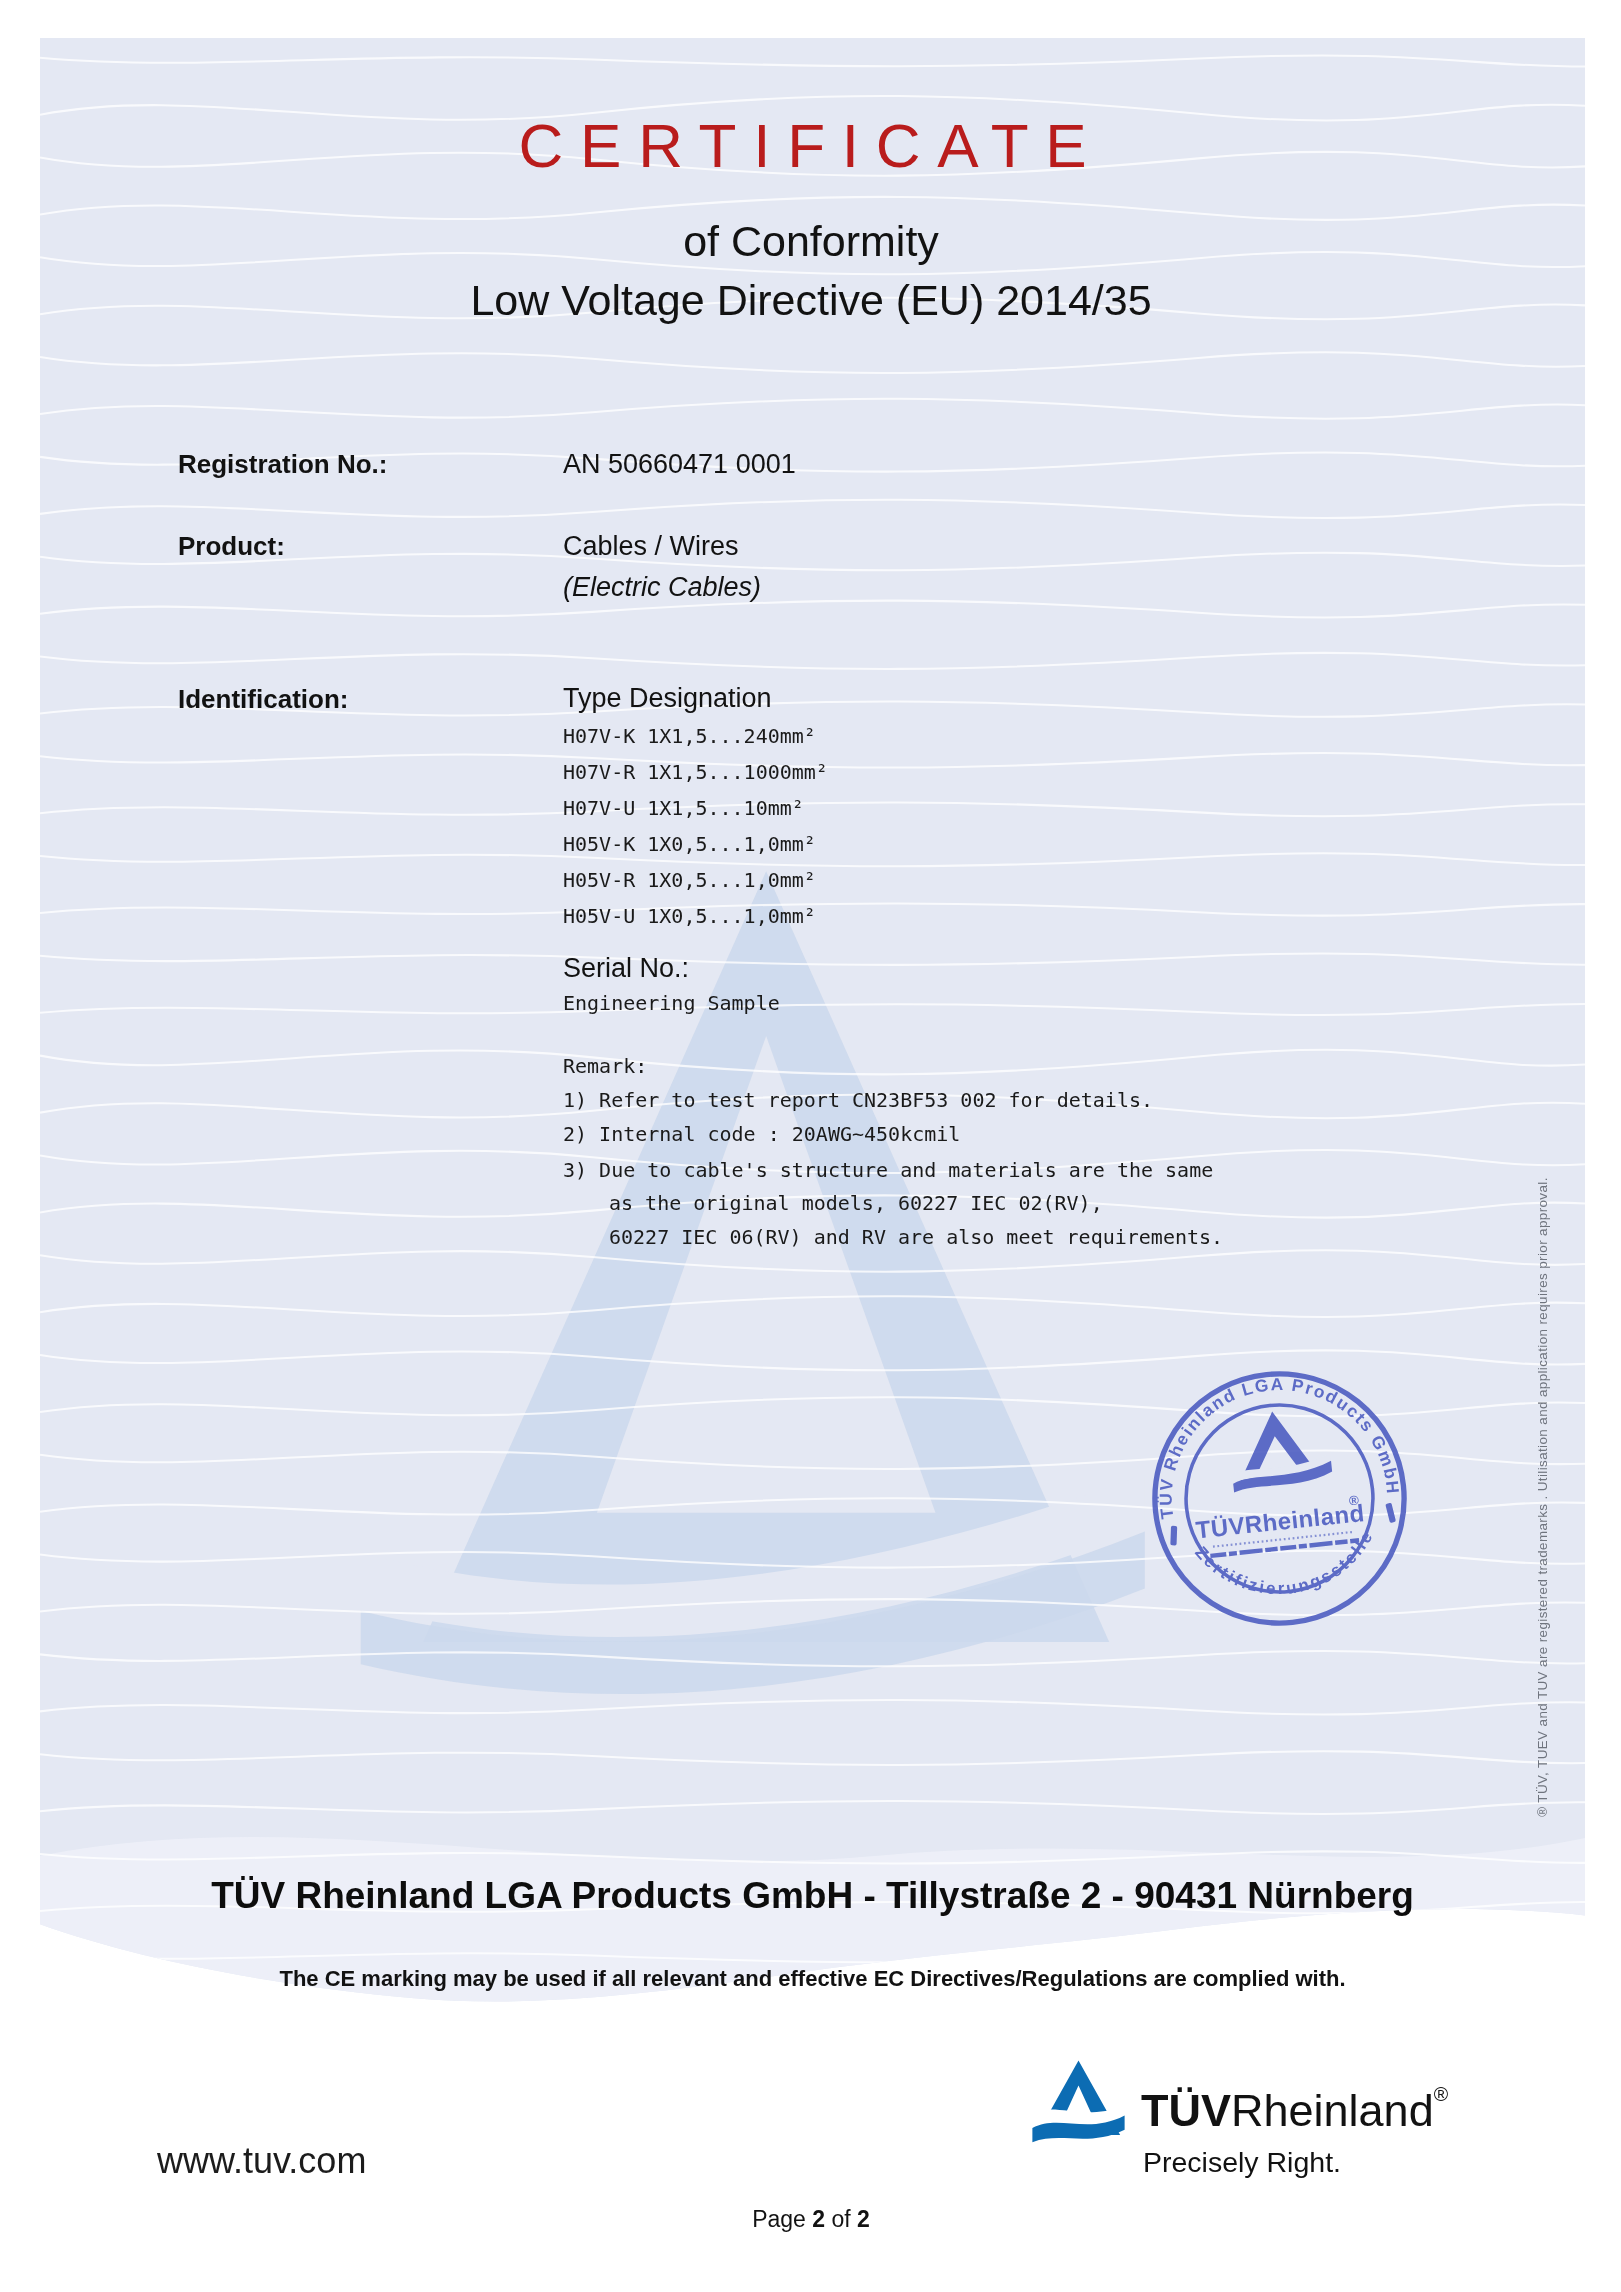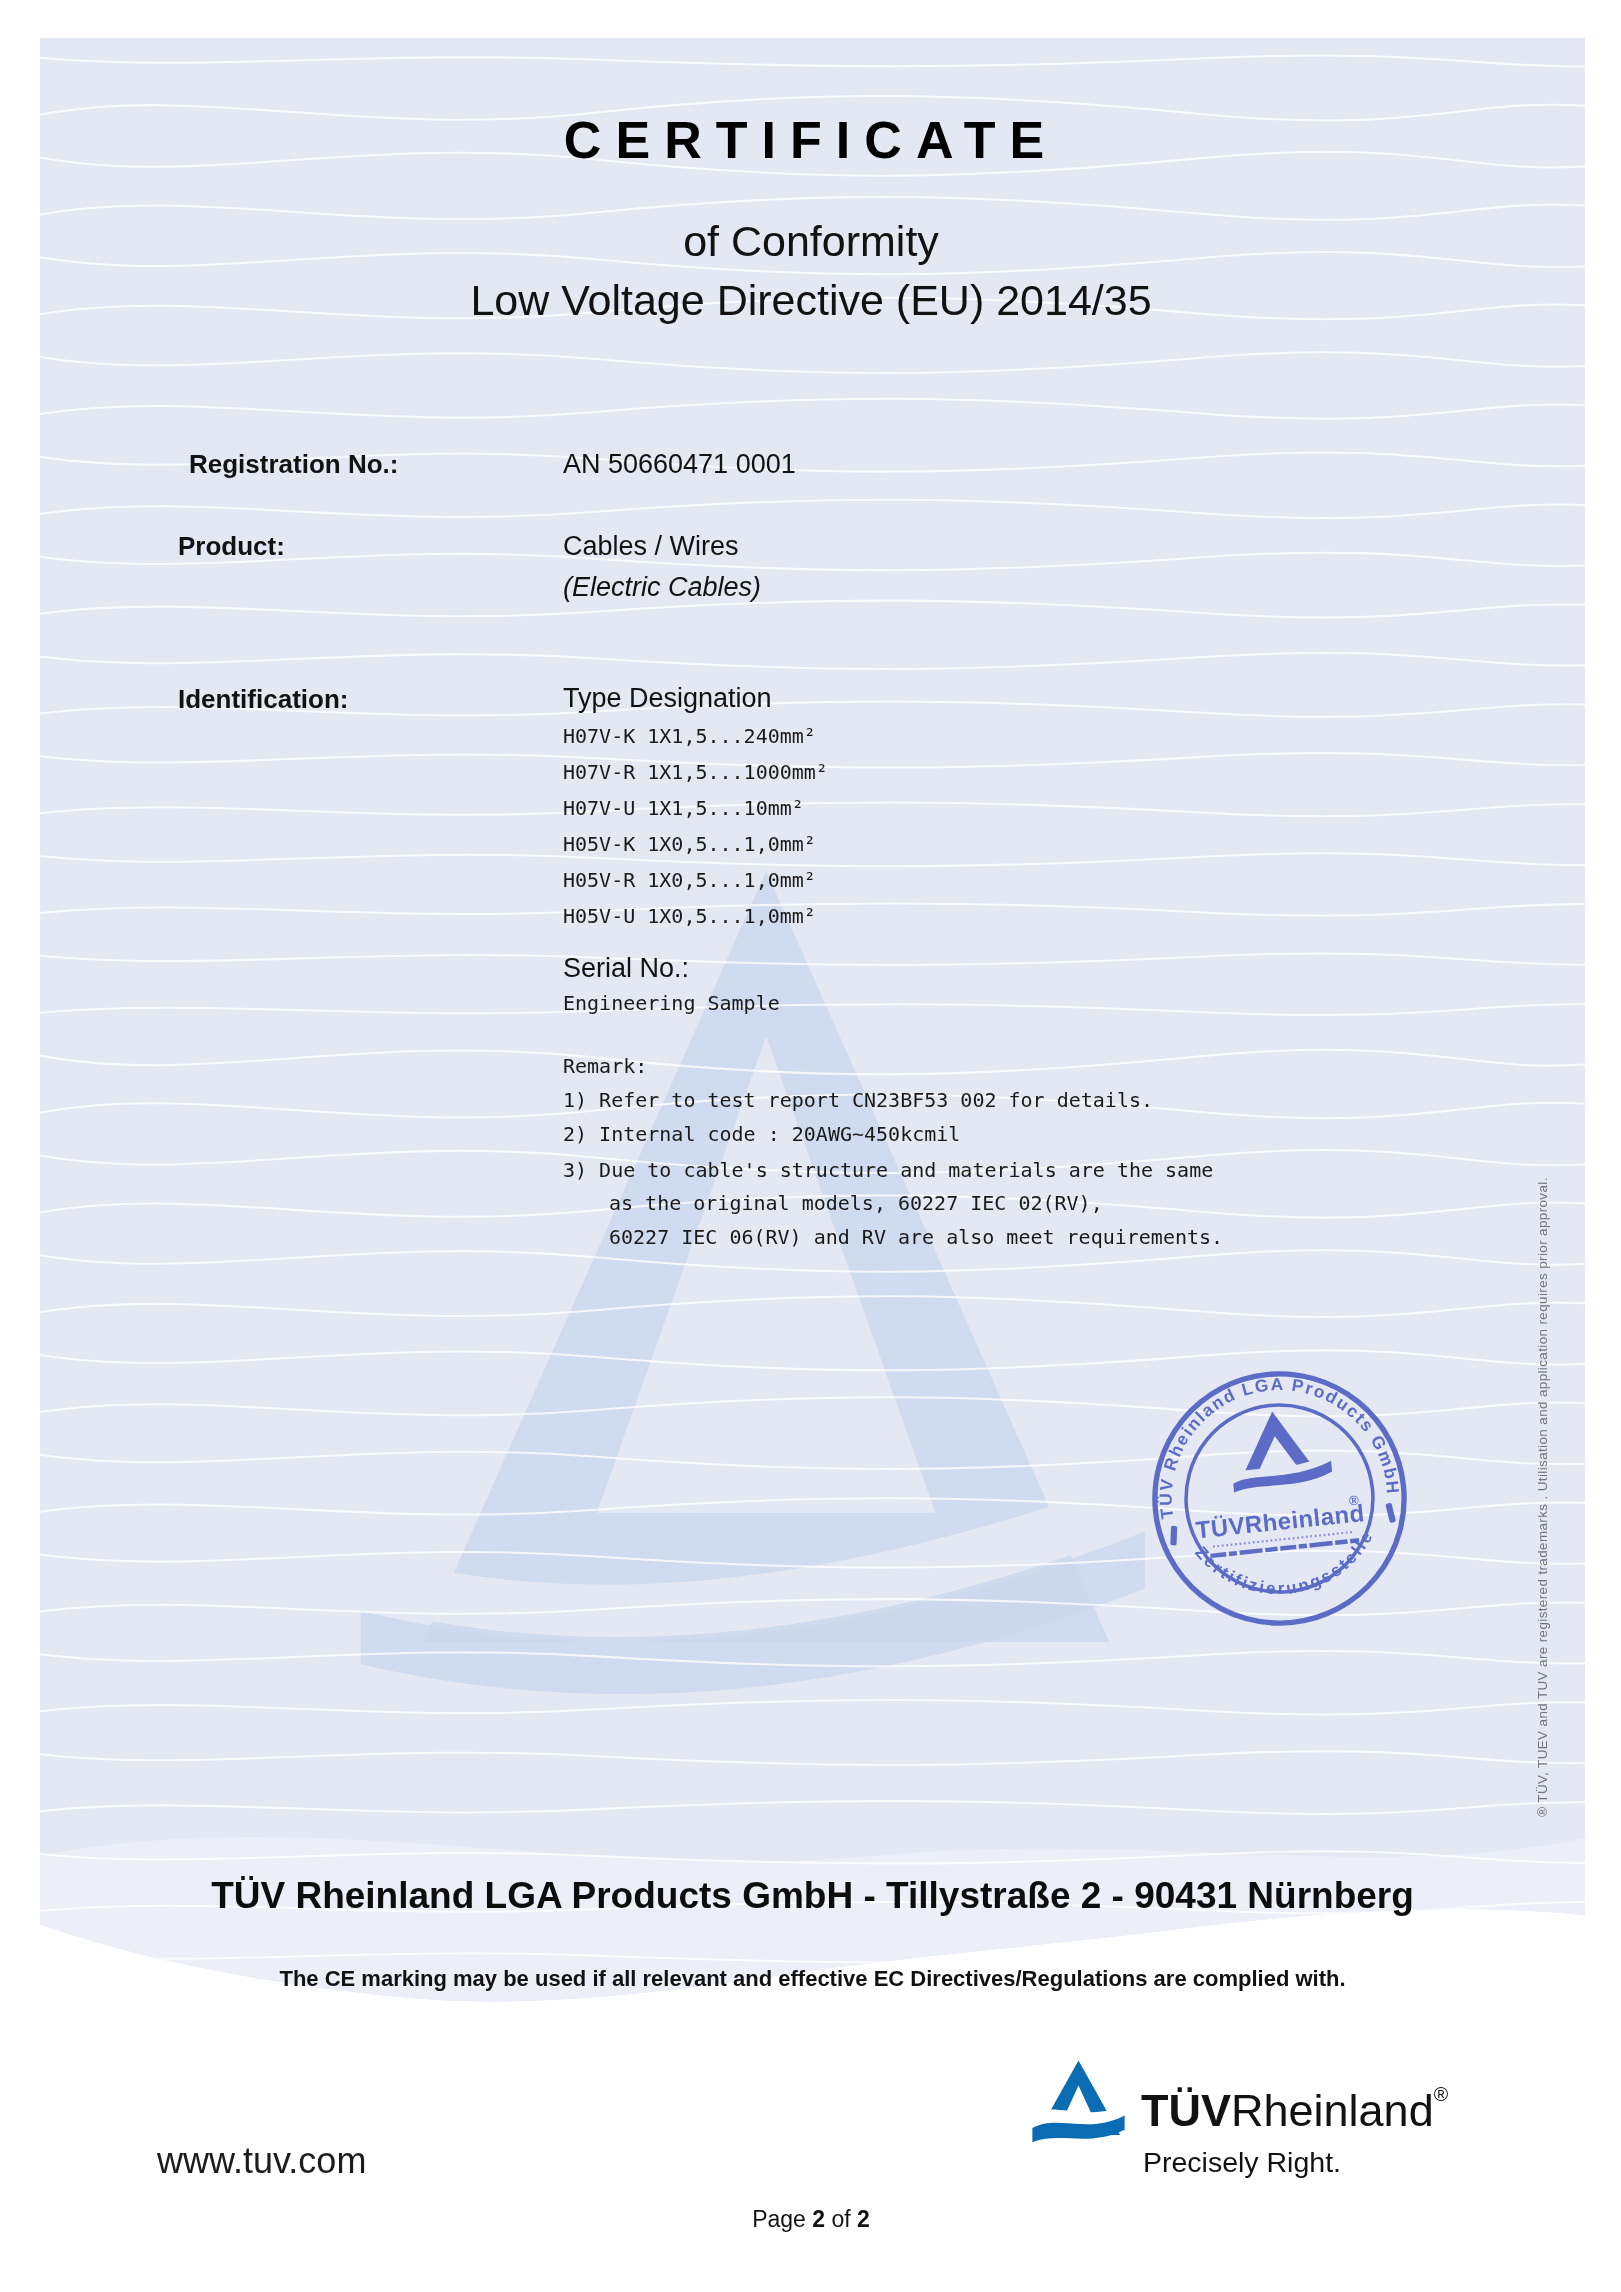--- a/index.html
+++ b/index.html
@@ -1,21 +1,21 @@
 <!DOCTYPE html>
 <html style="font-size:14.3px"><head>
 <meta charset="utf-8">
 <style>
   html,body{margin:0;padding:0;background:#ffffff;}
   .page{position:relative;width:1622px;height:2293px;background:#ffffff;overflow:hidden;
         font-family:"Liberation Sans", sans-serif;color:#121212;}
   .abs{position:absolute;}
   .center{left:0;width:1622px;text-align:center;}
   .panel-center{left:40px;width:1545px;text-align:center;}
-  .title{top:110px;font-size:52px;font-weight:700;letter-spacing:0.27em;color:#000000;}
+  .title{top:110px;font-size:62px;font-weight:400;letter-spacing:0.27em;color:#b91c1c;}
   .subtitle1{top:217px;font-size:43px;}
   .subtitle2{top:276px;font-size:43px;}
   .label{font-size:26px;font-weight:700;}
   .value{font-size:27px;}
   .value-italic{font-size:27px;font-style:italic;}
   .mono{font-family:"DejaVu Sans Mono", monospace;font-size:20px;color:#1a1a1a;}
   .typeblock{line-height:36px;white-space:pre;}
   .company{top:1875px;font-size:37px;font-weight:700;color:#0d0d0d;}
   .cenote{top:1966px;font-size:22px;font-weight:700;}
   .website{left:157px;top:2140px;font-size:36px;color:#1c1c1c;}
@@ -90,21 +90,21 @@
         <path d="M0 2038 C 180 2056, 360 2028, 620 2040 S 1050 2051.8, 1300 2039 S 1600 2049, 1734 2048" fill="none" stroke="#ffffff" stroke-width="2.3" opacity="0.78"></path>
         <path d="M0 2102 C 180 2085, 360 2111, 620 2100 S 1050 2088.9, 1300 2101 S 1600 2091.5, 1734 2092" fill="none" stroke="#ffffff" stroke-width="2.3" opacity="0.78"></path>
         <path d="M0 2150 C 180 2166, 360 2142, 620 2152 S 1050 2162.4, 1300 2151 S 1600 2160, 1734 2160" fill="none" stroke="#ffffff" stroke-width="2.3" opacity="0.78"></path>
       </g>
   </svg>
 
   <div class="abs center title">CERTIFICATE</div>
   <div class="abs center subtitle1">of Conformity</div>
   <div class="abs center subtitle2">Low Voltage Directive (EU) 2014/35</div>
 
-  <div class="abs label" style="left:178px;top:449px;margin-left:11px;">Registration No.:</div>
+  <div class="abs label" style="left:178px;top:449px;">Registration No.:</div>
   <div class="abs value" style="left:563px;top:449px;">AN 50660471 0001</div>
 
   <div class="abs label" style="left:178px;top:531px;text-align:right;">Product:</div>
   <div class="abs value" style="left:563px;top:531px;">Cables / Wires</div>
   <div class="abs value-italic" style="left:563px;top:572px;">(Electric Cables)</div>
 
   <div class="abs label" style="left:178px;top:684px;">Identification:</div>
   <div class="abs value" style="left:563px;top:683px;">Type Designation</div>
 
   <div class="abs mono typeblock" style="left:563px;top:718px;" id="type-list">H07V-K 1X1,5...240mm²

